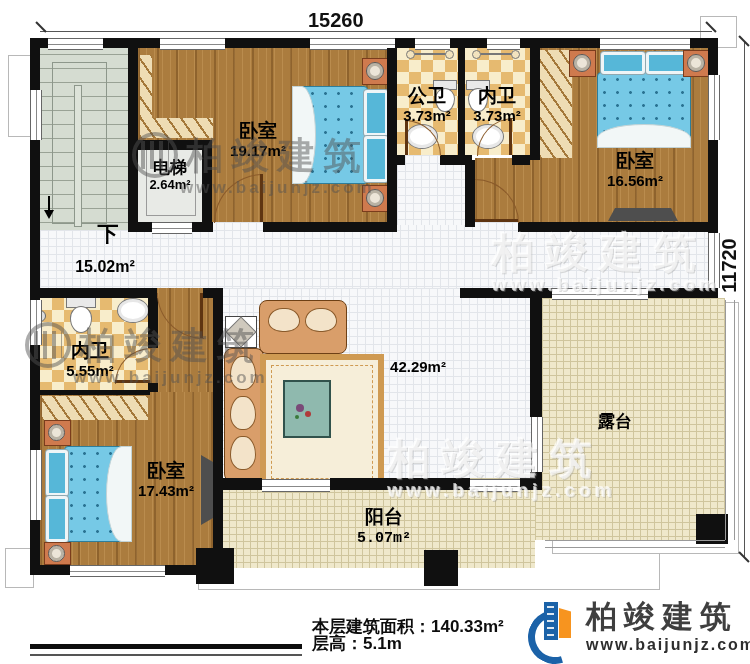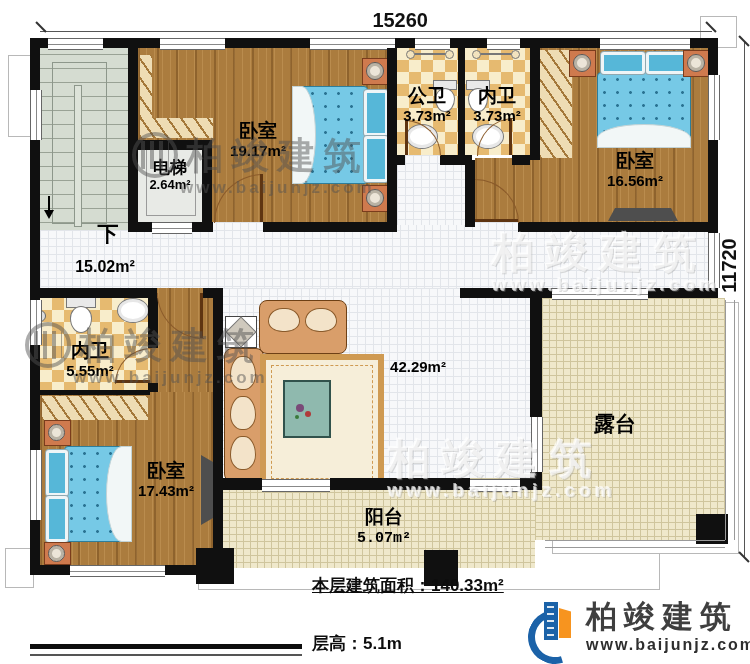--- a/index.html
+++ b/index.html
@@ -281,21 +281,21 @@
     <span class="rarea">5.55m²</span>
   </div>
   <div class="abs rlabel" style="left:106px;top:460px;width:120px;">
     <span class="rname">卧室</span>
     <span class="rarea">17.43m²</span>
   </div>
   <div class="abs rlabel" style="left:358px;top:358px;width:120px;">
     <span class="rarea">42.29m²</span>
   </div>
   <div class="abs rlabel" style="left:565px;top:412px;width:100px;">
-    <span class="rname" style="font-size:21px;">露台</span>
+    <span class="rname" style="font-size:17px;">露台</span>
   </div>
   <div class="abs rlabel" style="left:324px;top:508px;width:120px;font-family:Liberation Mono, monospace;">
     <span class="rname">阳台</span>
     <span class="rarea">5.07m²</span>
   </div>
 
   <div class="abs wmdark" style="left:132px;top:132px;width:240px;">
     <div style="display:flex;align-items:center;gap:8px;">
       <div class="wmglyph"></div>
       <span class="wmt">柏竣建筑</span>
@@ -311,32 +311,32 @@
   </div>
   <div class="abs wmemb" style="left:492px;top:232px;width:240px;">
     <div class="wmt">柏竣建筑</div>
     <div class="wmu">www.baijunjz.com</div>
   </div>
   <div class="abs wmemb" style="left:388px;top:438px;width:280px;">
     <div class="wmt">柏竣建筑</div>
     <div class="wmu">www.baijunjz.com</div>
   </div>
 
-  <div class="abs dim" style="left:308px;top:9px;width:120px;text-align:right;">15260</div>
+  <div class="abs dim" style="left:308px;top:9px;width:120px;text-align:left;">15260</div>
   <div class="abs dimline" style="left:40px;top:31px;width:672px;height:1px;"></div>
   <div class="abs tick" style="left:34px;top:26px;"></div>
   <div class="abs tick" style="left:704px;top:26px;"></div>
   <div class="abs dim" style="left:689px;top:254px;width:80px;text-align:center;transform:rotate(-90deg);">11720</div>
   <div class="abs dimline" style="left:744px;top:42px;width:1px;height:516px;"></div>
   <div class="abs tick" style="left:737px;top:40px;"></div>
   <div class="abs tick" style="left:737px;top:556px;"></div>
 
   <div class="abs" style="left:30px;top:644px;width:272px;height:5px;background:#0d0d0d;"></div>
   <div class="abs" style="left:30px;top:654px;width:272px;height:2px;background:#555;"></div>
-  <div class="abs tinfo" style="left:312px;top:574px;text-decoration:underline;">本层建筑面积：140.33m²</div>
+  <div class="abs tinfo" style="left:312px;top:615px;">本层建筑面积：140.33m²</div>
   <div class="abs tinfo" style="left:312px;top:632px;">层高：5.1m</div>
 
   <div class="abs" style="left:528px;top:596px;width:214px;height:62px;">
     <div class="abs" style="left:0;top:2px;width:52px;height:56px;">
       <div class="abs" style="left:0;top:12px;width:40px;height:40px;border:7px solid rgba(0,0,0,0);border-left-color:#1b62a8;border-bottom-color:#1b62a8;border-radius:50%;transform:rotate(28deg);"></div>
       <div class="abs" style="left:16px;top:4px;width:14px;height:38px;background:#1b62a8;background-image:repeating-linear-gradient(180deg,rgba(255,255,255,.85) 0 2px,rgba(0,0,0,0) 2px 7px);background-size:7px 100%;background-repeat:no-repeat;background-position:3px 4px;"></div>
       <div class="abs" style="left:31px;top:10px;width:12px;height:30px;background:#f7941f;clip-path:polygon(0 0,100% 12%,100% 100%,0 100%);"></div>
     </div>
     <div class="abs brandname" style="left:58px;top:0;">柏竣建筑</div>
     <div class="abs brandurl" style="left:58px;top:40px;">www.baijunjz.com</div>

